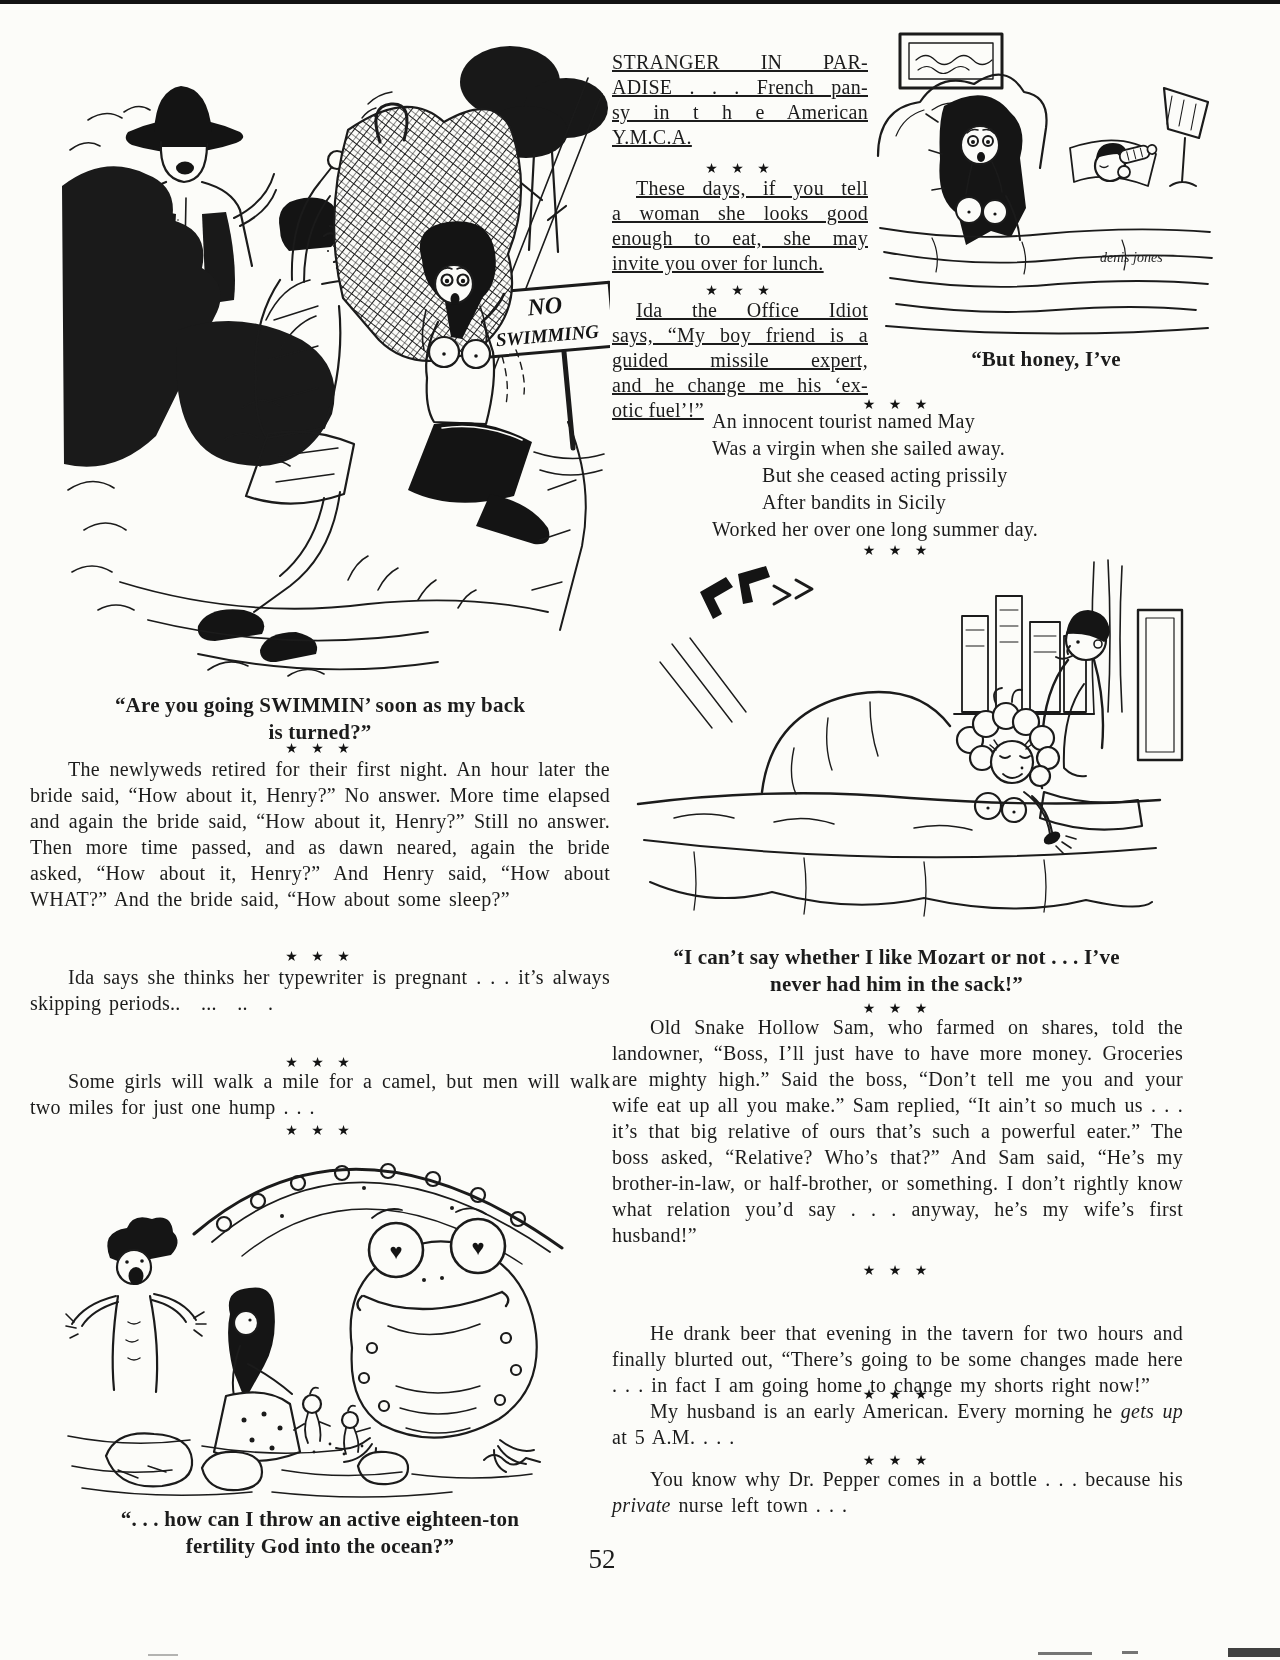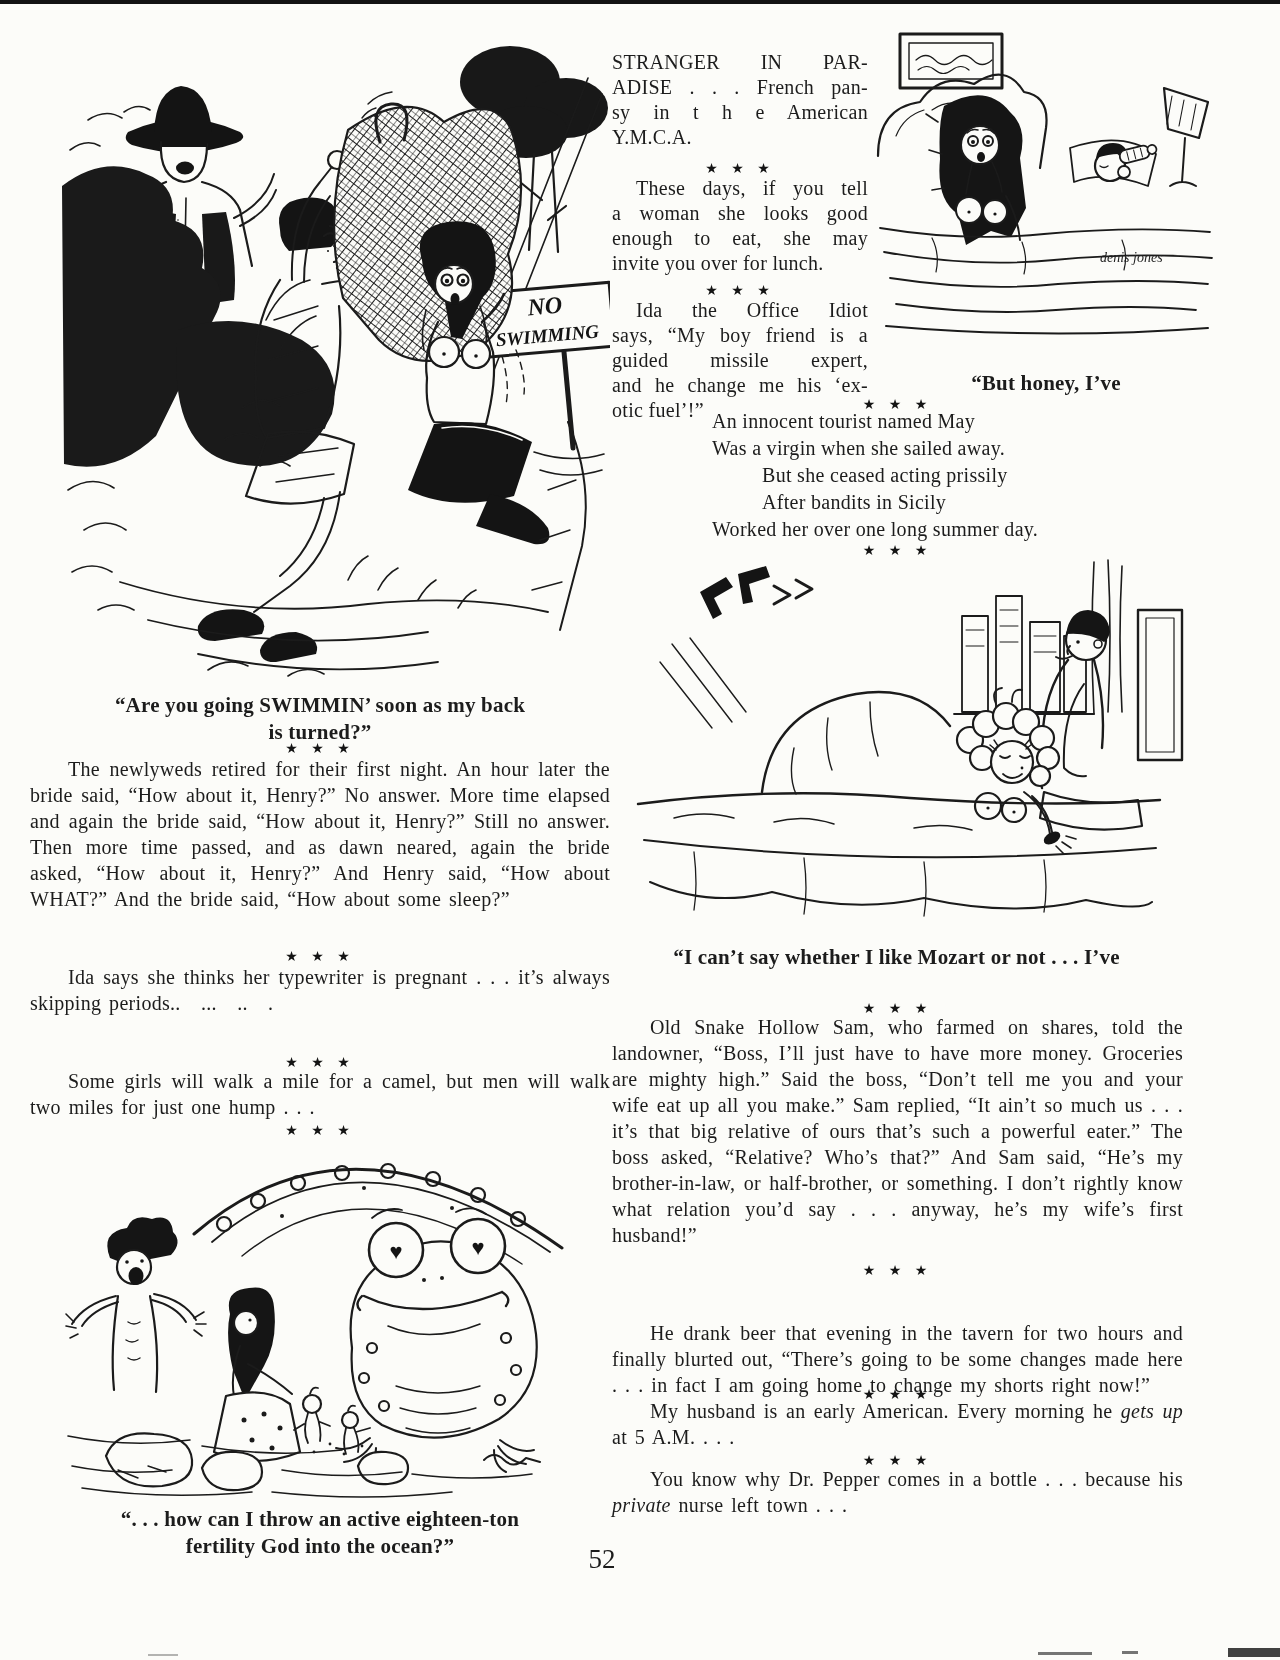--- a/index.html
+++ b/index.html
@@ -4,21 +4,21 @@
 <style>
   html,body{margin:0;padding:0;background:#d8d8d4;}
   .page{position:relative;width:1280px;height:1660px;margin:0 auto;background:#fcfcf9;
         font-family:"Liberation Serif","DejaVu Serif",serif;color:#1c1c1c;overflow:hidden;}
   .abs{position:absolute;}
   .topline{position:absolute;top:0;left:0;width:1280px;height:4px;background:#131313;}
   .para{font-size:20px;line-height:26px;text-align:justify;letter-spacing:.3px;word-spacing:2.5px;}
   .para p{margin:0;text-indent:38px;}
   .caption{font-weight:bold;text-align:center;font-size:21px;line-height:27px;letter-spacing:.2px;}
   .stars{text-align:center;font-size:14px;letter-spacing:5px;color:#141414;}
-  .jline{display:block;font-size:20px;line-height:25px;text-align:justify;text-align-last:justify;letter-spacing:.3px;}
+  .jline{display:block;font-size:20px;line-height:25px;text-align:justify;text-align-last:justify;letter-spacing:.3px;text-decoration:underline;}
   .jl-end{text-align-last:auto;}
   .jl-ind{text-indent:24px;}
   .limerick div{font-size:20px;line-height:27px;letter-spacing:.3px;}
   .lm-ind{padding-left:50px;}
   .pagenum{font-size:27px;text-align:center;}
   .smudge{position:absolute;background:#2c2c2c;opacity:.65;}
   svg{display:block;}
   svg text{font-family:"Liberation Serif","DejaVu Serif",serif;}
   .sigtxt{font-style:italic;}
 </style>
@@ -322,21 +322,21 @@
         <g>
           <path d="M8,202 q84,14 164,6 q90,-8 166,-2 M12,226 q90,16 170,8 q86,-8 158,-2 M18,252 q92,14 168,6 q84,-6 150,0 M24,278 q90,12 160,6 q78,-6 140,0" stroke-width="1.8"></path>
           <path d="M60,212 q8,16 4,34 M150,216 q6,16 2,32 M250,214 q6,14 2,30" stroke-width="1.2"></path>
           <path d="M14,300 q160,14 322,2" stroke-width="2"></path>
         </g>
         <text class="sigtxt" x="228" y="236" font-size="14" fill="#232323" stroke="none">denis jones</text>
       </g>
     </svg>
   </div>
 
-  <div class="abs caption" style="left:872px;top:346px;width:348px;margin-top:24px;">
+  <div class="abs caption" style="left:872px;top:346px;width:348px;">
     <div>“But honey, I’ve</div>
   </div>
 
   <div class="abs stars" style="left:612px;top:396px;width:571px;">★ ★ ★</div>
 
   <div class="abs limerick" style="left:712px;top:408px;width:470px;">
     <div>An innocent tourist named May</div>
     <div>Was a virgin when she sailed away.</div>
     <div class="lm-ind">But she ceased acting prissily</div>
     <div class="lm-ind">After bandits in Sicily</div>
@@ -405,20 +405,21 @@
           <path d="M30,288 q250,30 512,8" stroke-width="2"></path>
           <path d="M36,330 q60,26 122,10 q80,22 152,6 q90,20 162,2 q54,12 66,2" stroke-width="2"></path>
           <path d="M80,300 q4,34 0,58 M190,306 q4,32 0,56 M310,310 q4,30 0,54 M430,308 q4,28 0,52" stroke-width="1.3"></path>
         </g>
       </g>
     </svg>
   </div>
 
   <div class="abs caption" style="left:610px;top:944px;width:573px;">
     <div>“I can’t say whether I like Mozart or not . . . I’ve</div>
+    <div>never had him in the sack!”</div>
   </div>
   <div class="abs stars" style="left:612px;top:1000px;width:571px;">★ ★ ★</div>
 
   <div class="abs para" style="left:612px;top:1014px;width:571px;">
     <p>Old Snake Hollow Sam, who farmed on shares, told the landowner, “Boss, I’ll just have to have more money. Groceries are mighty high.” Said the boss, “Don’t tell me you and your wife eat up all you make.” Sam replied, “It ain’t so much us . . . it’s that big relative of ours that’s such a powerful eater.” The boss asked, “Relative? Who’s that?” And Sam said, “He’s my brother-in-law, or half-brother, or something. I don’t rightly know what relation you’d say . . . anyway, he’s my wife’s first husband!”</p>
   </div>
   <div class="abs stars" style="left:612px;top:1262px;width:571px;">★ ★ ★</div>
 
   <div class="abs para" style="left:612px;top:1276px;width:571px;margin-top:44px;">
     <p>He drank beer that evening in the tavern for two hours and finally blurted out, “There’s going to be some changes made here . . . in fact I am going home to change my shorts right now!”</p>

